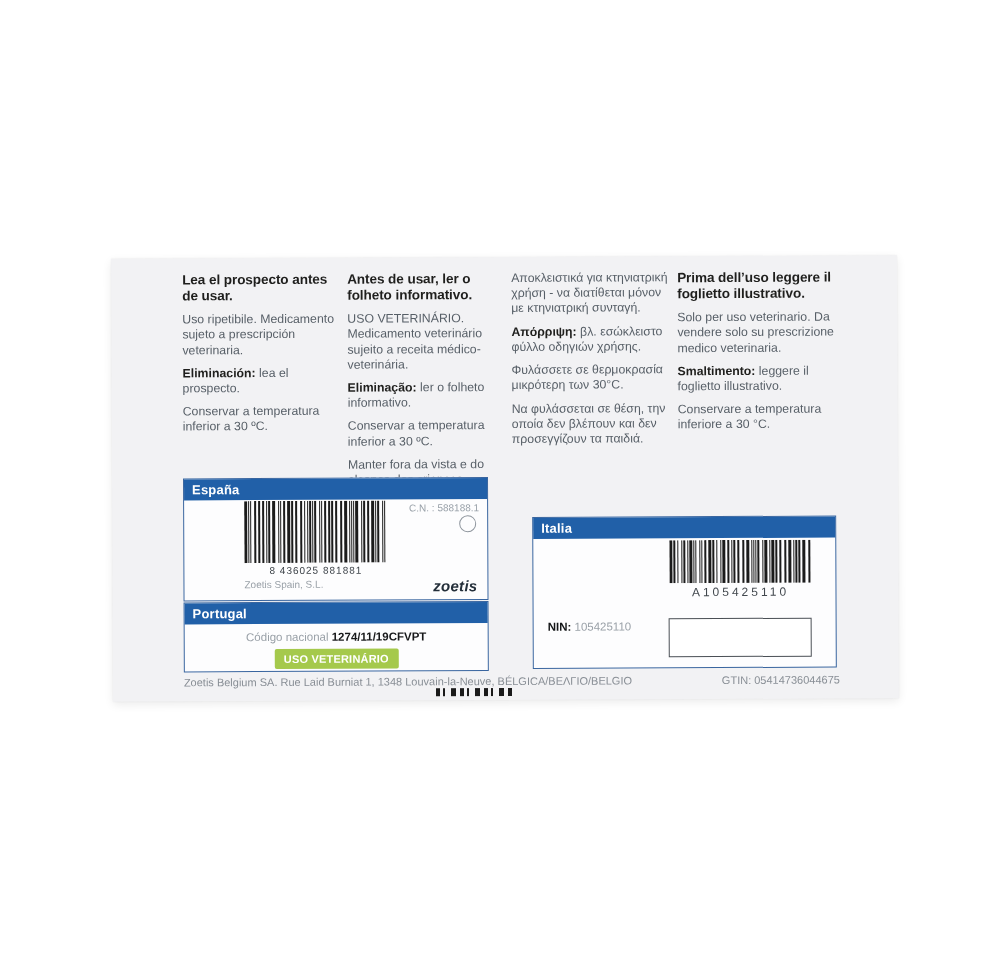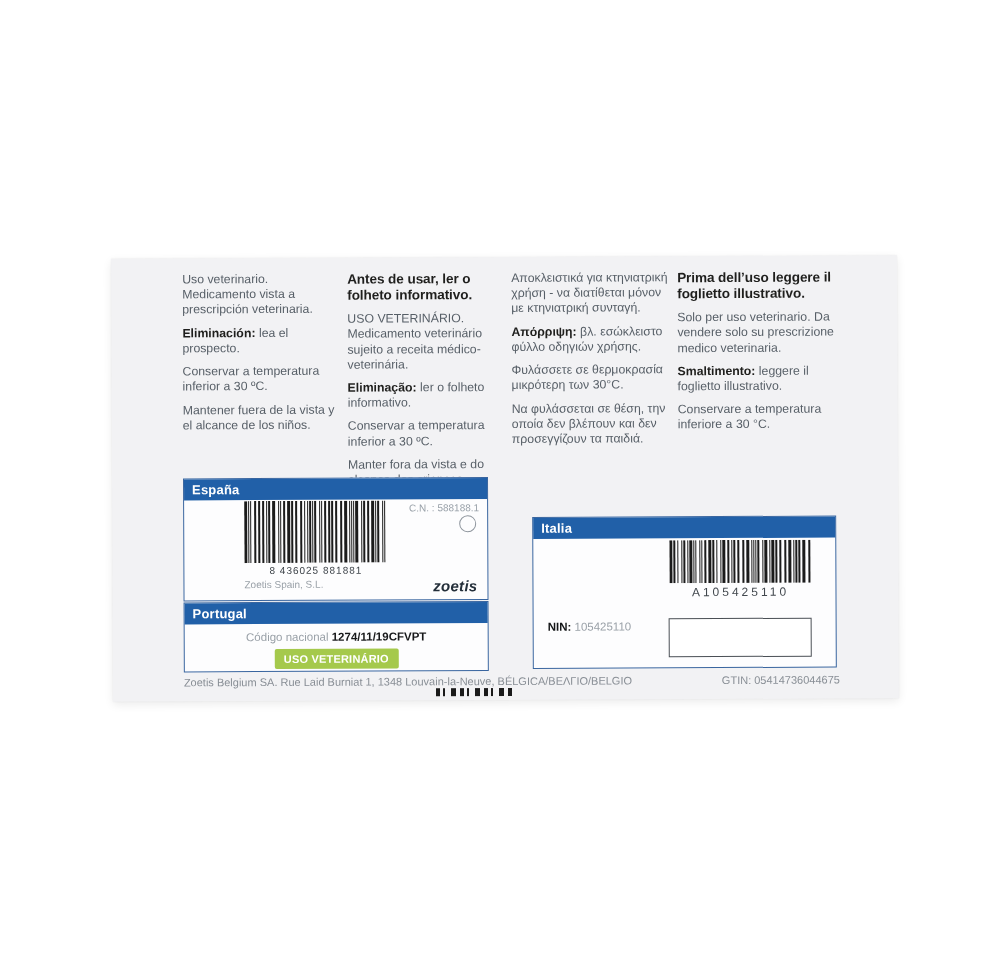--- a/index.html
+++ b/index.html
@@ -51,24 +51,25 @@
     font-size:11px;color:#888e95;}
   .fragment{position:absolute;left:323px;top:431px;width:78px;height:8px;
     background:repeating-linear-gradient(90deg,#1a1a1a 0 4px,transparent 4px 7px,#1a1a1a 7px 9px,transparent 9px 15px,#1a1a1a 15px 20px,transparent 20px 24px);}
 </style>
 </head>
 <body>
 
 <div class="package">
 
   <div class="col col-0">
-    <p><b></b><span>Uso veterinario. Medicamento vista a prescripción veterinaria.</span></p>
+    <h3>Lea el prospecto antes de usar.</h3>
+    <p><b></b><span>Uso ripetibile. Medicamento sujeto a prescripción veterinaria.</span></p>
     <p><b>Eliminación:</b><span> lea el prospecto.</span></p>
     <p><b></b><span>Conservar a temperatura inferior a 30 ºC.</span></p>
-    <p><b></b><span>Mantener fuera de la vista y el alcance de los niños.</span></p>
+    <p><b></b></p>
   </div>
 
   <div class="col col-1">
     <h3>Antes de usar, ler o folheto informativo.</h3>
     <p><b></b><span>USO VETERINÁRIO. Medicamento veterinário sujeito a receita médico-veterinária.</span></p>
     <p><b>Eliminação:</b><span> ler o folheto informativo.</span></p>
     <p><b></b><span>Conservar a temperatura inferior a 30 ºC.</span></p>
     <p><b></b><span>Manter fora da vista e do alcance das crianças.</span></p>
   </div>
 

